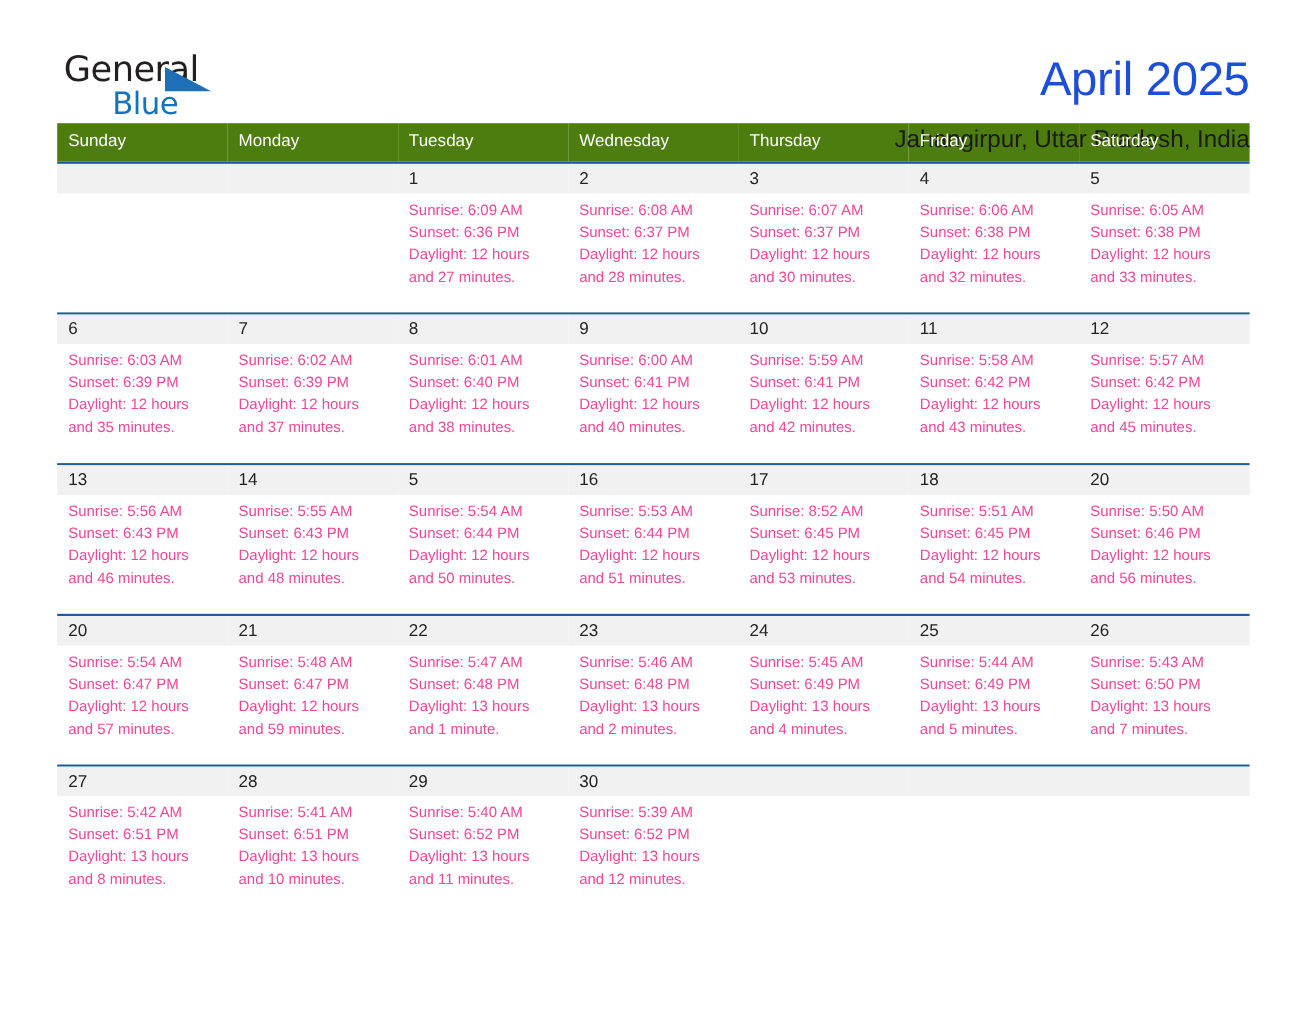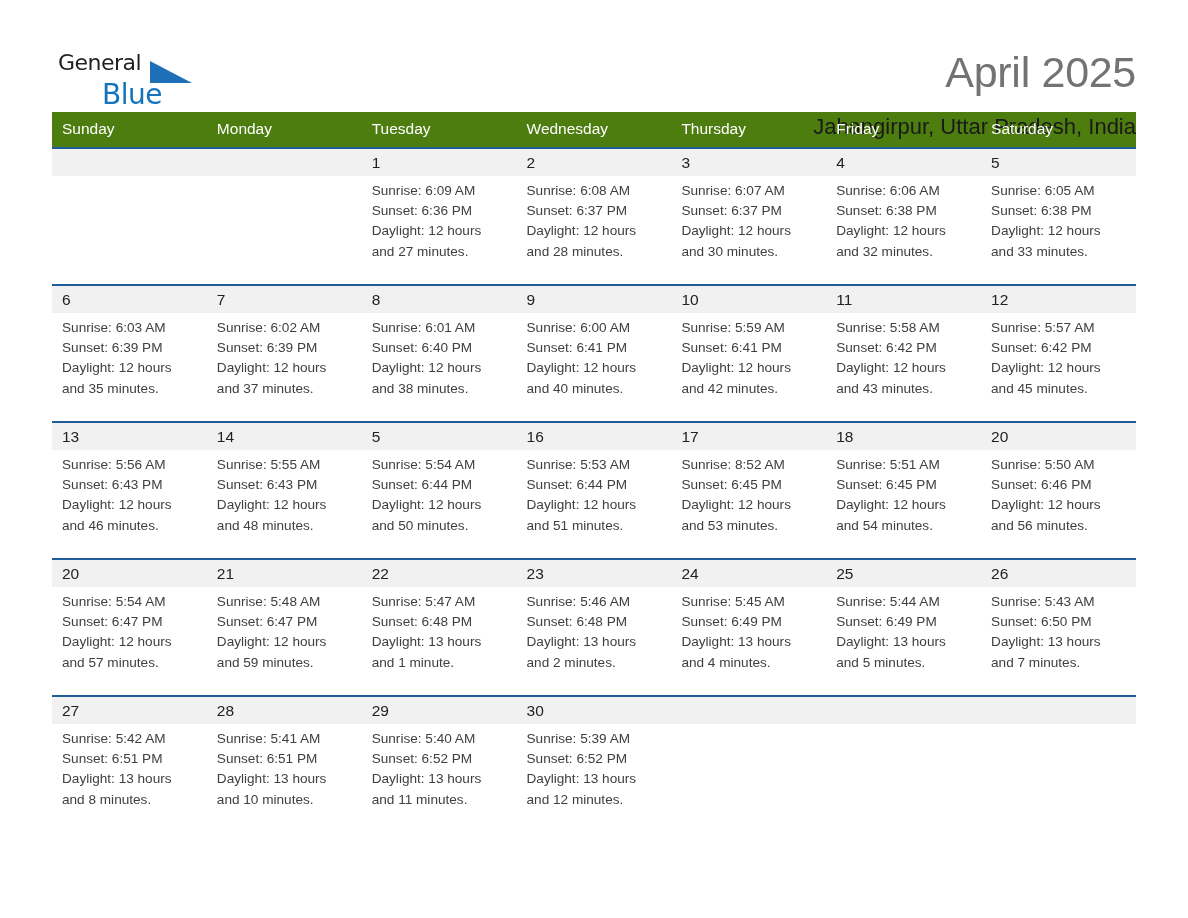--- a/index.html
+++ b/index.html
@@ -33,21 +33,21 @@
   .logo {
     position: relative;
     width: 150px;
     height: 70px;
     flex: none;
   }
   .logo-general {
     position: absolute;
     left: 6px;
     top: 0px;
-    font-size: 22px;
+    font-size: 32px;
     letter-spacing: -0.5px;
     color: #231f20;
     line-height: 38px;
     font-family: "DejaVu Sans", sans-serif;
   }
   .logo-tri {
     position: absolute;
     left: 98px;
     top: 17px;
     width: 0;
@@ -67,21 +67,21 @@
   }
 
   .titles {
     text-align: right;
     padding-top: 2px;
   }
   .month-title {
     font-size: 43px;
     font-weight: normal;
     line-height: 52px;
-    color: #737373;
+    color: #1d4ed8;
     margin: 0;
     letter-spacing: -0.3px;
   }
   .location {
     font-size: 22px;
     line-height: 30px;
     color: #1a1a1a;
     margin: 14px 0 0 0;
     font-weight: normal;
   }
@@ -125,21 +125,21 @@
     color: #222222;
     height: 26px;
     vertical-align: top;
     line-height: 18px;
   }
   .info-row td {
     background: #ffffff;
     padding: 5px 10px 8px 10px;
     font-size: 13.6px;
     line-height: 20.2px;
-    color: #404040;
+    color: #ec4899;
     vertical-align: top;
     height: 96px;
   }
   .info-row td .line { display: block; white-space: nowrap; }
   .empty { background: #ffffff; }
 </style>
 </head>
 <body>
 
 <div class="page">

